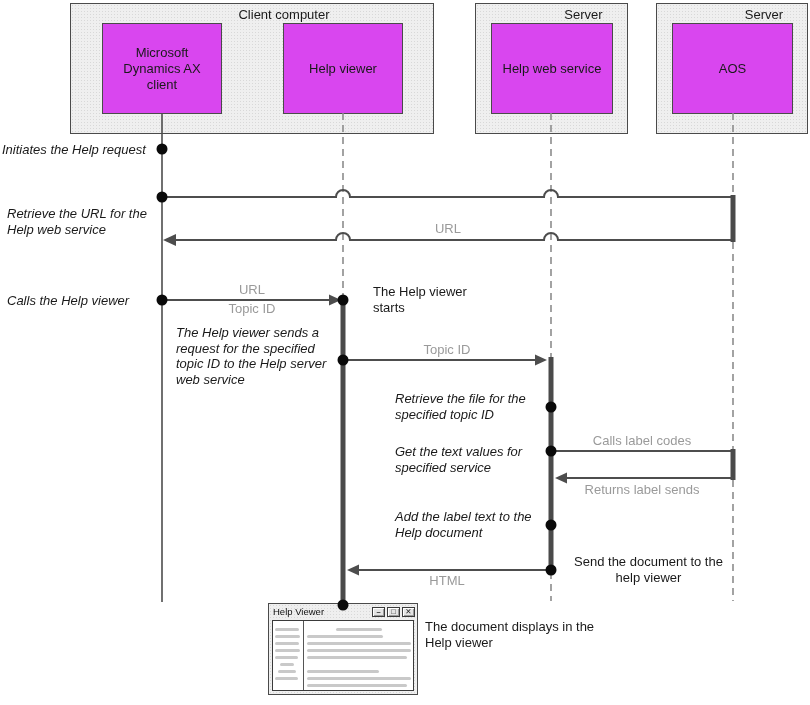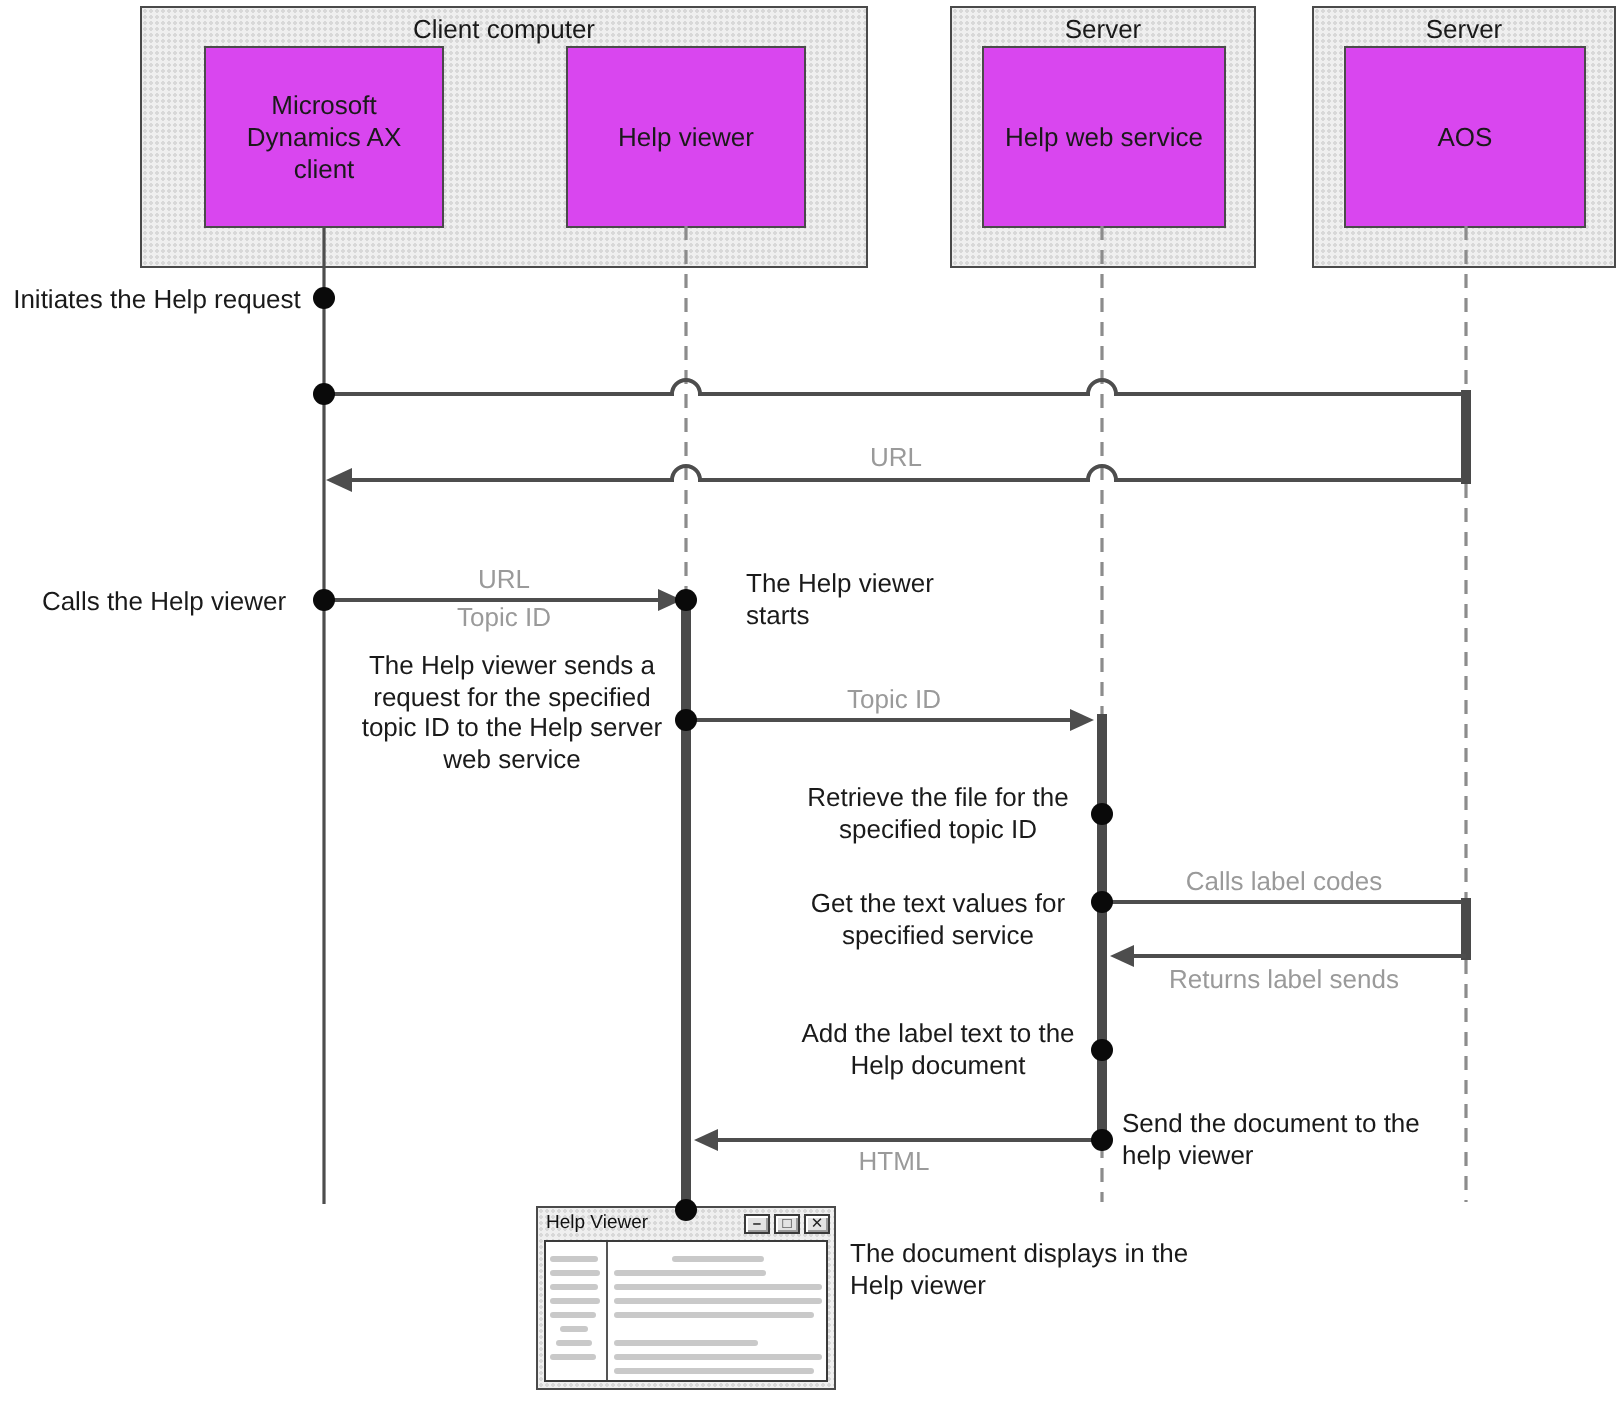--- a/index.html
+++ b/index.html
@@ -6,29 +6,29 @@
   #canvas{
     position:relative;width:810px;height:705px;background:#ffffff;overflow:hidden;
     font-family:"Liberation Sans","DejaVu Sans",sans-serif;color:#1a1a1a;
   }
   .stipple{
     background-color:#efefef;
     background-image:radial-gradient(#d8d8d8 0.9px,transparent 1px);
     background-size:3px 3px;
   }
   .group-box{position:absolute;border:1.5px solid #4a4a4a;box-sizing:border-box;}
-  .group-label{position:absolute;top:3px;left:0;width:100%;text-align:center;font-size:13px;}
+  .group-label{position:absolute;top:3px;left:0;width:100%;text-align:center;font-size:13px;padding-left:32px;}
   .node-box{
     position:absolute;border:1.5px solid #4a4a4a;background:#d946ef;box-sizing:border-box;
     display:flex;align-items:center;justify-content:center;text-align:center;font-size:13px;line-height:16px;
   }
   .node-box .inner{width:100px;}
   svg.lines{position:absolute;left:0;top:0;z-index:3;pointer-events:none;}
   .step-text{position:absolute;font-size:13px;line-height:15.5px;z-index:4;}
-  .r{text-align:center;}
+  .r{text-align:left;font-style:italic;}
   .msg-label{position:absolute;font-size:13px;line-height:14px;color:#9a9a9a;text-align:center;z-index:4;}
   
   .hv-window{
     position:absolute;left:268px;top:603px;width:150px;height:92px;box-sizing:border-box;
     border:1px solid #4a4a4a;z-index:2;
   }
   .hv-titlebar{
     position:relative;height:15px;display:flex;align-items:center;
     padding:0 2px 0 4px;box-sizing:border-box;
   }
@@ -154,27 +154,28 @@
     <circle cx="343" cy="300" r="5.5" fill="#0a0a0a"></circle>
     <circle cx="343" cy="360" r="5.5" fill="#0a0a0a"></circle>
     <circle cx="551" cy="407" r="5.5" fill="#0a0a0a"></circle>
     <circle cx="551" cy="451" r="5.5" fill="#0a0a0a"></circle>
     <circle cx="551" cy="525" r="5.5" fill="#0a0a0a"></circle>
     <circle cx="551" cy="570" r="5.5" fill="#0a0a0a"></circle>
     <circle cx="343" cy="605" r="5.5" fill="#0a0a0a"></circle>
   </svg>
 
   <div class="step-text r" style="left:2px;top:142px;width:153px;">Initiates the Help request</div>
+  <div class="step-text r" style="left:7px;top:206px;width:150px;">Retrieve the URL for the Help web service</div>
   <div class="step-text r" style="left:7px;top:293px;width:150px;">Calls the Help viewer</div>
   <div class="step-text" style="left:354px;top:284px;width:110px;margin-left:19px;">The Help viewer starts</div>
   <div class="step-text r" style="left:176px;top:325px;width:160px;">The Help viewer sends a request for the specified topic ID to the Help server web service</div>
   <div class="step-text r" style="left:395px;top:391px;width:148px;">Retrieve the file for the specified topic ID</div>
   <div class="step-text r" style="left:395px;top:444px;width:148px;">Get the text values for specified service</div>
   <div class="step-text r" style="left:395px;top:509px;width:148px;">Add the label text to the Help document</div>
-  <div class="step-text" style="left:561px;top:554px;width:175px;">Send the document to the help viewer</div>
+  <div class="step-text" style="left:561px;top:554px;width:175px;text-align:center;">Send the document to the help viewer</div>
   <div class="step-text" style="left:425px;top:619px;width:175px;">The document displays in the Help viewer</div>
 
   <div class="msg-label" style="left:398px;top:222px;width:100px;">URL</div>
   <div class="msg-label" style="left:202px;top:283px;width:100px;">URL</div>
   <div class="msg-label" style="left:202px;top:302px;width:100px;">Topic ID</div>
   <div class="msg-label" style="left:397px;top:343px;width:100px;">Topic ID</div>
   <div class="msg-label" style="left:582px;top:434px;width:120px;">Calls label codes</div>
   <div class="msg-label" style="left:582px;top:483px;width:120px;">Returns label sends</div>
   <div class="msg-label" style="left:397px;top:574px;width:100px;">HTML</div>
 

